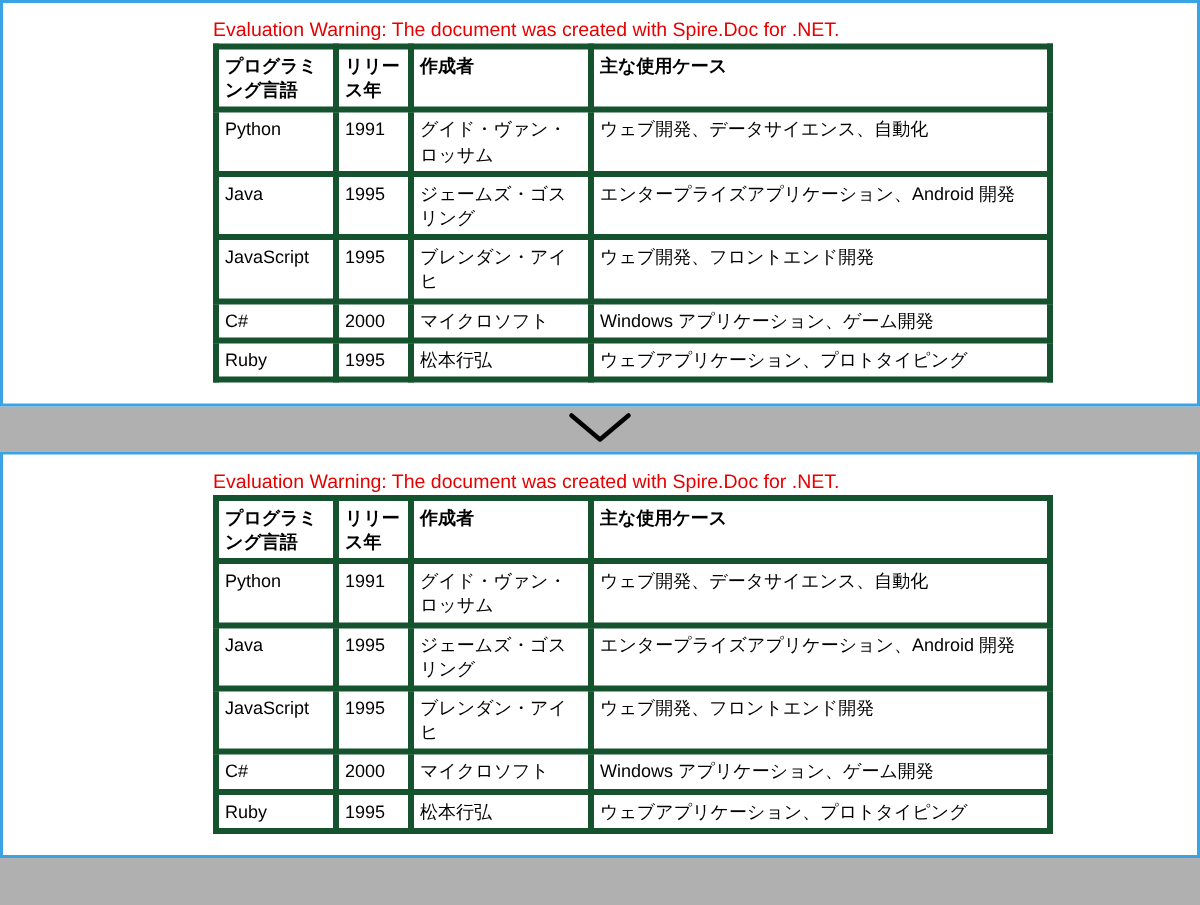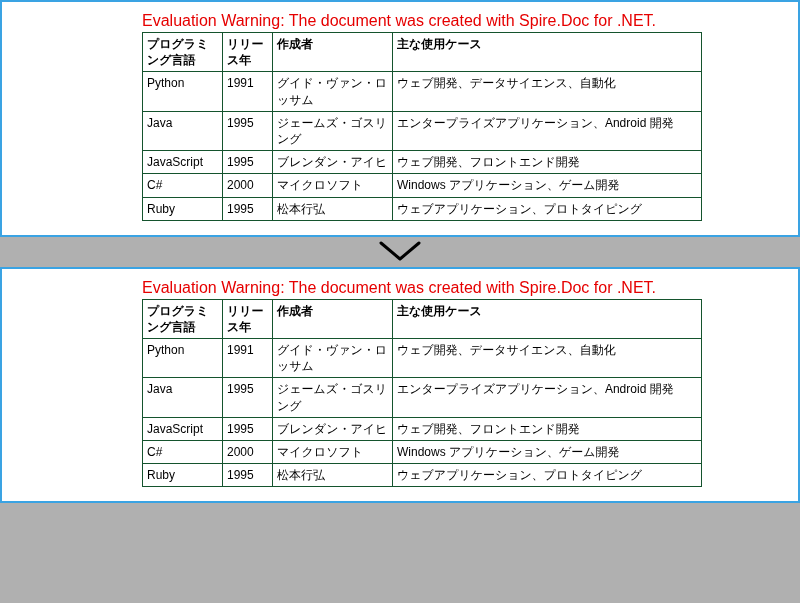--- a/index.html
+++ b/index.html
@@ -12,31 +12,31 @@
     width: 800px;
   }
   .panel {
     background: #fff;
     border: 2px solid #3aa3e3;
     padding: 10px 20px 14px 20px;
     position: relative;
   }
   .warning {
     color: #e60000;
-    font-size: 16px;
+    font-size: 13px;
     margin: 0 0 2px 120px;
   }
   .doc-table {
     border-collapse: collapse;
     margin-left: 120px;
     width: 560px;
     table-layout: fixed;
   }
   .doc-table th, .doc-table td {
-    border: 1px solid #14532d;
+    border: 4px solid #14532d;
     padding: 3px 4px;
     vertical-align: top;
     text-align: left;
     font-weight: normal;
     line-height: 1.35;
     font-size: 12px;
   }
   .doc-table th {
     font-weight: bold;
   }

